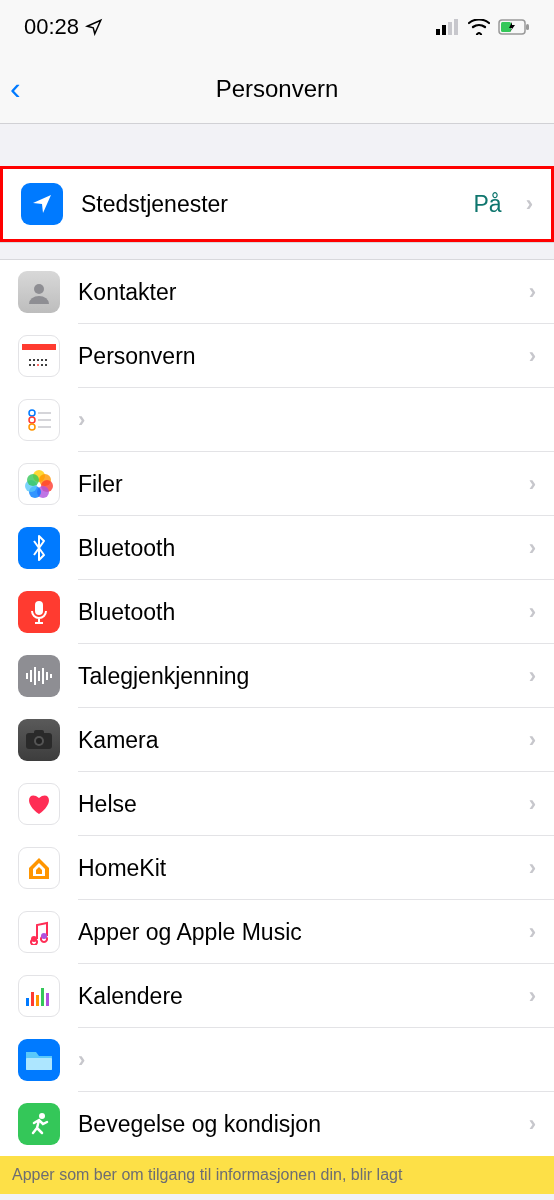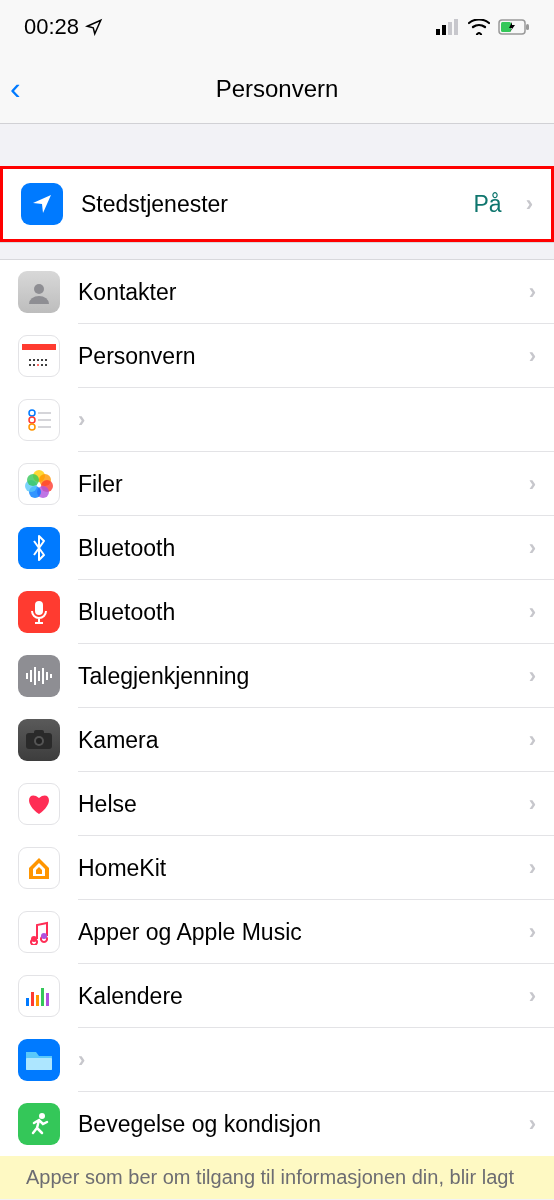--- a/index.html
+++ b/index.html
@@ -92,24 +92,24 @@
 .row-sep {
   position: absolute;
   bottom: 0;
   left: 78px;
   right: 0;
   height: 1px;
   background: #e3e3e6;
 }
 .section-gap { height: 18px; background: #f2f2f6; border-top: 1px solid #d8d8dc; border-bottom: 1px solid #d8d8dc; }
 .footer-text {
-  font-size: 20px;
+  font-size: 16px;
   color: #6d6d72;
-  padding: 10px 26px;
-  background: #fef9c3;
+  padding: 10px 12px;
+  background: #fde047;
 }
 
 .icon-location { background: #007aff; }
 .icon-contacts { background: linear-gradient(#d8d8d8,#bdbdbd); }
 .icon-calendar { background: #fff; border: 1px solid #e3e3e6; padding-top: 6px; }
 .icon-reminders { background: #fff; border: 1px solid #e3e3e6; }
 .icon-photos { background: #fff; border: 1px solid #e3e3e6; }
 .icon-bluetooth { background: #007aff; }
 .icon-microphone { background: #ff3b30; }
 .icon-speech { background: #8e8e93; }

